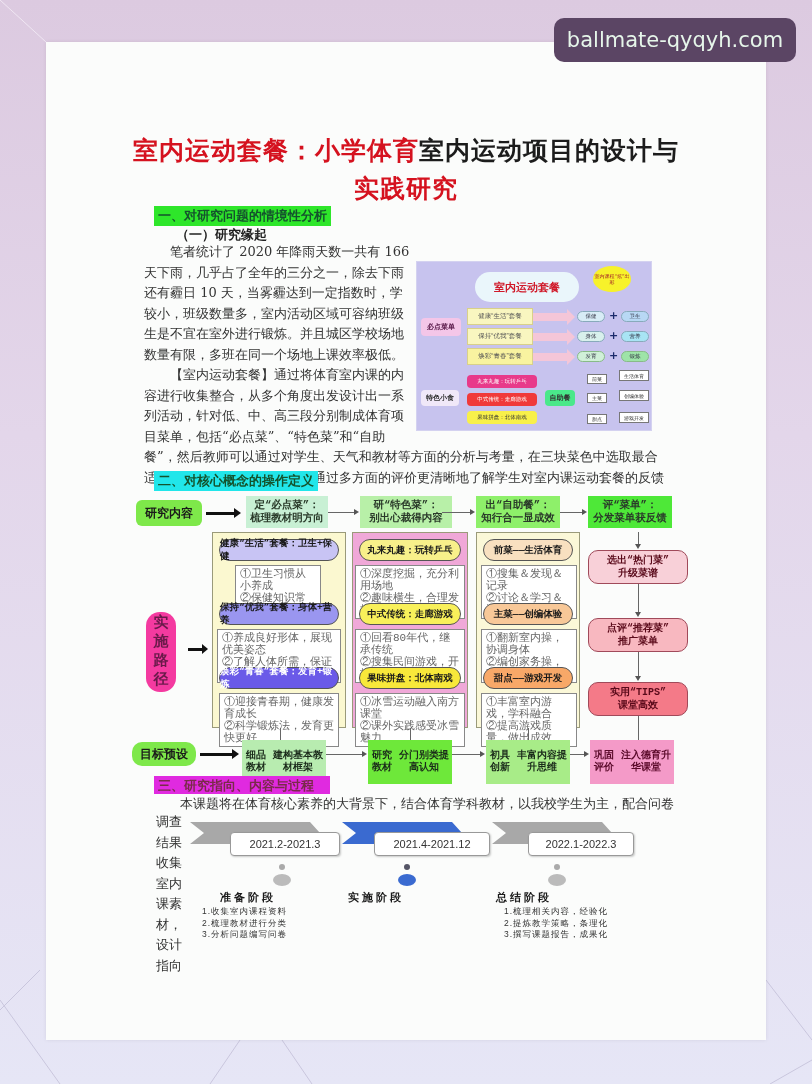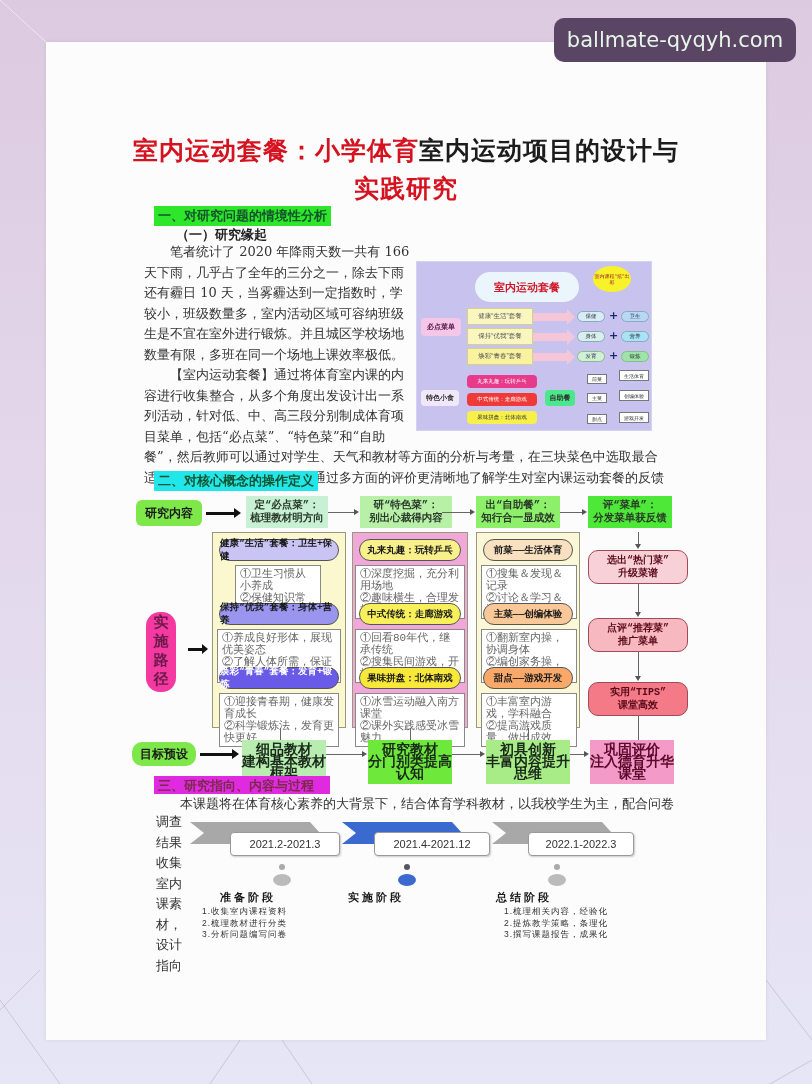--- a/index.html
+++ b/index.html
@@ -30,21 +30,21 @@
 .inset .sm{position:absolute;width:20px;height:10px;background:#fff;border:1px solid #777;font-family:"DejaVu Sans",sans-serif;font-size:5px;color:#333;display:flex;align-items:center;justify-content:center}
 .inset .smr{position:absolute;width:30px;height:11px;background:#fff;border:1px solid #777;font-family:"DejaVu Sans",sans-serif;font-size:5px;color:#333;display:flex;align-items:center;justify-content:center}
 .diagram{position:absolute;left:84px;top:450px;width:554px;height:282px;font-family:Liberation Mono, monospace}
 .d-abs{position:absolute}
 .tag{position:absolute;display:flex;align-items:center;justify-content:center;font-weight:bold;color:#1a1a1a;border-radius:6px}
 .stephead{position:absolute;display:flex;flex-direction:column;align-items:center;justify-content:center;font-size:10.5px;font-weight:bold;color:#2a3a2a;line-height:13px;text-align:center}
 .col{position:absolute;border:1px solid #9a9a7a}
 .ovl{position:absolute;left:6px;right:6px;height:22px;border-radius:11px;border:1px solid #555;display:flex;align-items:center;justify-content:center;font-size:9.5px;font-weight:bold;color:#1a1a1a}
 .note{position:absolute;background:#fff;border:1px solid #888;font-size:11px;color:#666;line-height:12px;padding:2px 4px;text-align:left}
 .rbox{position:absolute;left:0;width:100px;height:34px;border-radius:10px;border:1px solid #a04a5a;display:flex;flex-direction:column;align-items:center;justify-content:center;font-size:10px;font-weight:bold;color:#5a0a1a;line-height:13px}
-.bbox{position:absolute;height:44px;display:flex;flex-direction:column;align-items:center;justify-content:center;font-size:14px;font-weight:bold;color:#1a2a1a;line-height:12px;text-align:center}
+.bbox{position:absolute;height:44px;display:flex;flex-direction:row;align-items:center;justify-content:center;font-size:10px;font-weight:bold;color:#1a2a1a;line-height:12px;text-align:center}
 .hline{position:absolute;height:1px;background:#666}
 .vline{position:absolute;width:1px;background:#666}
 .ah{position:absolute;width:0;height:0;border-top:3px solid transparent;border-bottom:3px solid transparent;border-left:5px solid #555}
 .av{position:absolute;width:0;height:0;border-left:3px solid transparent;border-right:3px solid transparent;border-top:5px solid #555}
 .timeline{position:absolute;left:104px;top:774px;width:520px;height:150px;font-family:Liberation Sans, sans-serif}
 .band{position:absolute;height:22px}
 .datebox{position:absolute;height:24px;background:#fff;border:1px solid #999;border-radius:4px;box-shadow:1px 1px 2px rgba(0,0,0,.2);display:flex;align-items:center;justify-content:center;font-size:11px;color:#333}
 .dot-s{position:absolute;width:6px;height:6px;border-radius:50%}
 .dot-l{position:absolute;width:18px;height:12px;border-radius:50%}
 .phase{position:absolute;font-size:11px;font-weight:bold;color:#1a1a1a;text-align:left;letter-spacing:3px}

